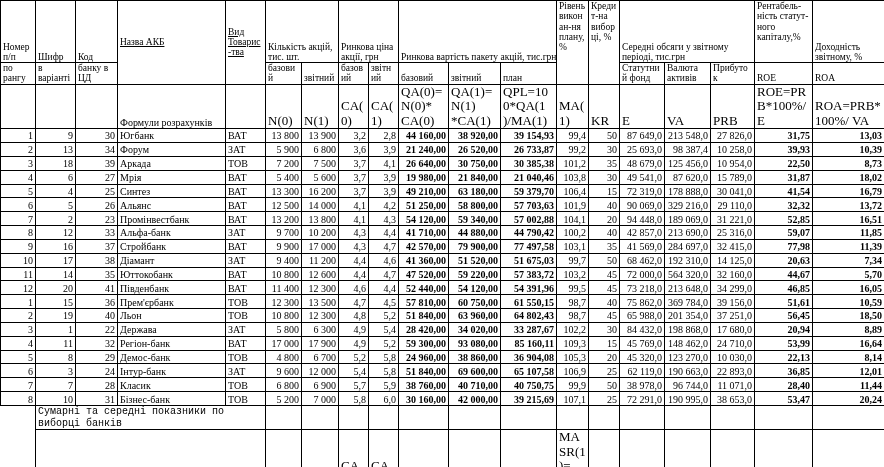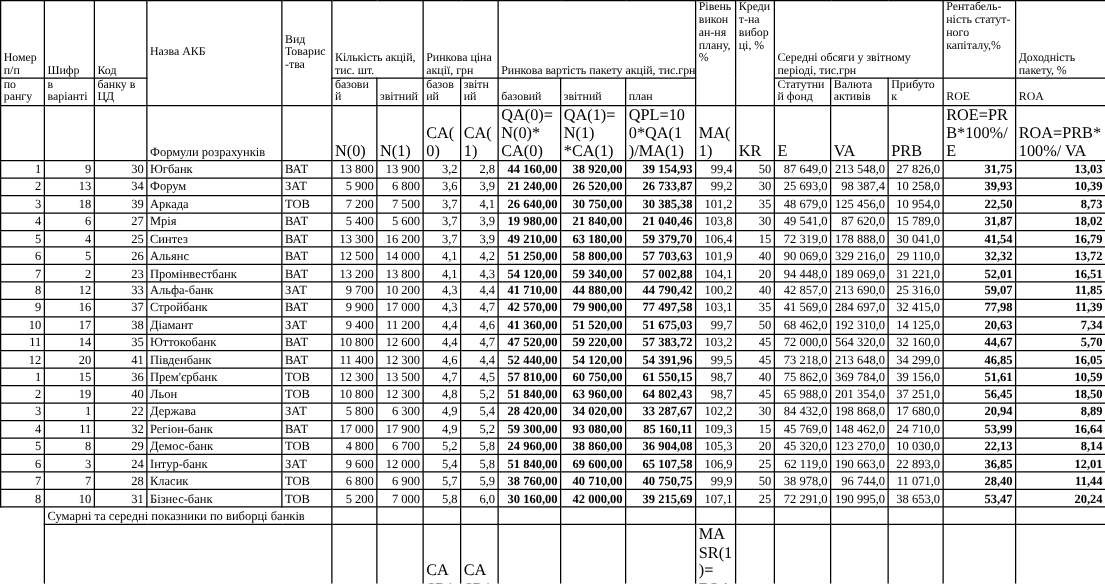--- a/index.html
+++ b/index.html
@@ -2,21 +2,21 @@
 <html><head>
 <meta charset="utf-8">
 <style>
   html,body{margin:0;padding:0;background:#fff;}
   #page{width:884px;height:467px;overflow:hidden;background:#fff;
         font-family:"Liberation Serif","DejaVu Serif",serif;color:#000;}
   table{border-collapse:collapse;table-layout:fixed;width:884px;}
   td{border:1px solid #000;padding:0 2px;overflow:hidden;font-size:10px;
      line-height:1.15;vertical-align:bottom;word-wrap:break-word;}
   .hdr{font-size:9.5px;line-height:1.08;}
-  .vm{vertical-align:middle;}
+  .vm{vertical-align:middle;text-decoration:underline;}
   .vt{vertical-align:top;}
   .num{text-align:right;}
   .b{font-weight:bold;}
   .fml{font-size:13px;line-height:1.12;vertical-align:bottom;}
   .nb{border:none;background:#fff;}
   .nowrap{white-space:nowrap;}
   .data-row{height:13.85px;}
   .val{font-size:9px;font-weight:bold;text-align:right;}
   .plain{font-weight:normal;text-align:left;font-size:10px;}
 </style>
@@ -53,21 +53,21 @@
         <td class="hdr">Код</td>
         <td class="hdr vm" rowspan="2">Назва АКБ</td>
         <td class="hdr vm" rowspan="2">Вид Товарис-тва</td>
         <td class="hdr" colspan="2">Кількість акцій, тис. шт.</td>
         <td class="hdr" colspan="2">Ринкова ціна акції, грн</td>
         <td class="hdr nowrap" colspan="3">Ринкова вартість пакету акцій, тис.грн</td>
         <td class="hdr vt" rowspan="2">Рівень виконан-ня плану, %</td>
         <td class="hdr vt" rowspan="2">Кредит-на виборці, %</td>
         <td class="hdr" colspan="3">Середні обсяги у звітному періоді, тис.грн</td>
         <td class="hdr vt">Рентабель-ність статут-ного капіталу,%</td>
-        <td class="hdr">Доходність пакету, %</td>
+        <td class="hdr">Доходність звітному, %</td>
       </tr>
       <tr style="height:20px">
         <td class="hdr">по рангу</td>
         <td class="hdr">в варіанті</td>
         <td class="hdr">банку в ЦД</td>
         <td class="hdr">базовий</td>
         <td class="hdr">звітний</td>
         <td class="hdr">базовий</td>
         <td class="hdr">звітний</td>
         <td class="hdr">базовий</td>
@@ -239,21 +239,21 @@
           <td class="num">4,1</td>
           <td class="num">4,3</td>
           <td class="num b">54 120,00</td>
           <td class="num b">59 340,00</td>
           <td class="num b">57 002,88</td>
           <td class="num">104,1</td>
           <td class="num">20</td>
           <td class="num">94 448,0</td>
           <td class="num">189 069,0</td>
           <td class="num">31 221,0</td>
-          <td class="num b">52,01</td>
+          <td class="num b">52,85</td>
           <td class="num b">16,51</td>
         </tr>
         <tr class="data-row">
           <td class="num">8</td>
           <td class="num">12</td>
           <td class="num">33</td>
           <td class="">Альфа-банк</td>
           <td class="">ЗАТ</td>
           <td class="num">9 700</td>
           <td class="num">10 200</td>
@@ -515,21 +515,21 @@
           <td class="num b">42 000,00</td>
           <td class="num b">39 215,69</td>
           <td class="num">107,1</td>
           <td class="num">25</td>
           <td class="num">72 291,0</td>
           <td class="num">190 995,0</td>
           <td class="num">38 653,0</td>
           <td class="num b">53,47</td>
           <td class="num b">20,24</td>
         </tr>
-        <tr style="height: 14px;">
+        <tr style="height: 14px; font-family: Liberation Mono, monospace;">
           <td class="nb"></td>
           <td class="" colspan="4">Сумарні та середні показники по виборці банків</td>
           <td class=""></td>
           <td class=""></td>
           <td class=""></td>
           <td class=""></td>
           <td class=""></td>
           <td class=""></td>
           <td class=""></td>
           <td class=""></td>

